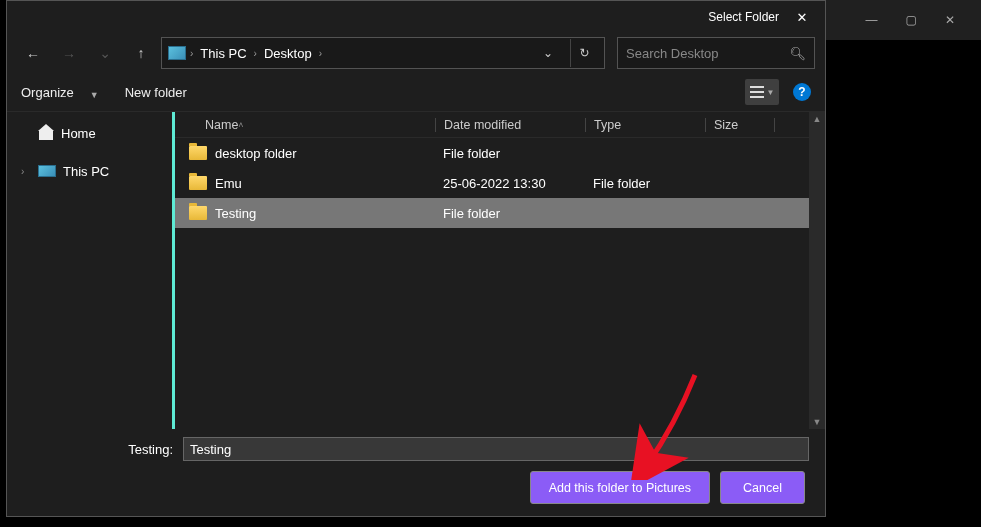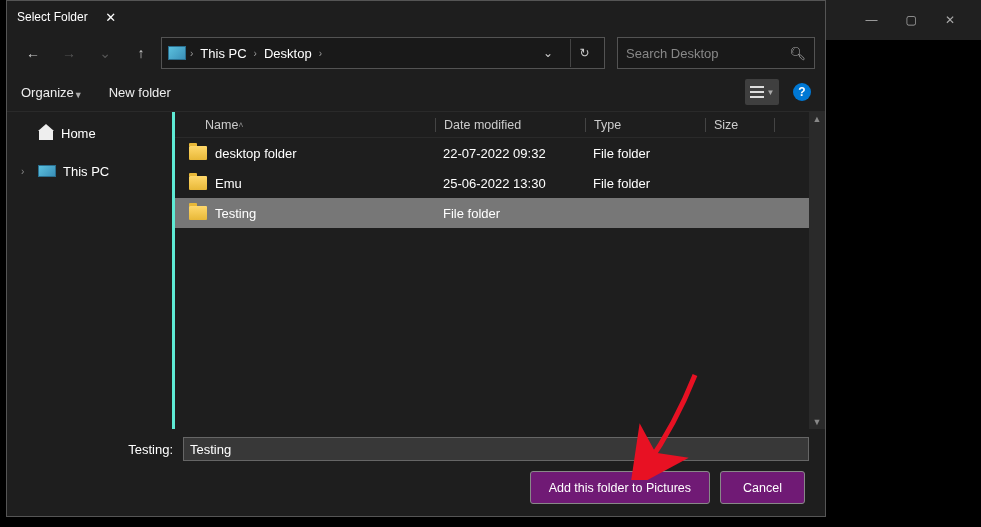--- a/index.html
+++ b/index.html
@@ -11,21 +11,21 @@
     gap: 28px; padding-right: 26px;
   }
   .bg-window .ctrl { color: #aaa; font-size: 12px; }
 
   .dialog {
     position: absolute; left: 6px; top: 0; width: 820px; height: 517px;
     background: #1e1e1e; border: 1px solid #555; display: flex; flex-direction: column;
   }
 
   .titlebar {
-    height: 32px; display: flex; align-items: center; justify-content: flex-start;
+    height: 32px; display: flex; align-items: center; justify-content: flex-end;
     padding: 0 0 0 10px; color: #fff; font-size: 12px;
   }
   .titlebar .close { width: 46px; height: 32px; display:flex; align-items:center; justify-content:center; color:#fff; font-size:13px; }
 
   .navrow {
     height: 40px; display: flex; align-items: center; padding: 0 10px; gap: 4px;
   }
   .navbtn {
     width: 32px; height: 32px; display:flex; align-items:center; justify-content:center;
     color: #ccc; font-size: 14px;
@@ -47,21 +47,21 @@
     display: flex; align-items: center; padding: 0 8px; margin-left: 8px;
     color: #888; font-size: 13px; justify-content: space-between;
   }
   .searchbox .sicon { color: #aaa; font-size: 13px; }
 
   .toolbar {
     height: 38px; display: flex; align-items: center; padding: 0 14px;
     justify-content: space-between;
   }
   .toolbar-left { display:flex; gap: 26px; align-items:center; }
-  .toolbtn { color: #eee; font-size: 13px; display:flex; align-items:flex-end; gap:0; }
+  .toolbtn { color: #eee; font-size: 13px; display:flex; align-items:flex-end; gap:16px; }
   .toolbar-right { display:flex; align-items:center; gap: 14px; }
   .viewbtn {
     width: 34px; height: 26px; background: #3f3f3f; display:flex; align-items:center;
     justify-content:center; gap:3px; border-radius:2px;
   }
   .viewlines { width:14px; height:12px; display:flex; flex-direction:column; justify-content:space-between;}
   .viewlines div { height:2px; background:#ddd; }
   .helpbtn { width:18px; height:18px; border-radius:50%; background:#0078d4; color:#fff;
     font-size:12px; display:flex; align-items:center; justify-content:center; font-weight:bold;}
 
@@ -115,21 +115,21 @@
     padding: 8px 16px 12px 16px; display:flex; flex-direction:column; gap:10px;
   }
   .folderrow { display:flex; align-items:center; gap:10px; }
   .folderrow label { color:#fff; font-size:13px; width: 150px; text-align:right; }
   .folderinput {
     flex:1; height:24px; background:#383838; border:1px solid #666; color:#fff;
     font-size:13px; padding:0 6px;
   }
   .btnrow { display:flex; justify-content:flex-end; gap:10px; padding-right: 4px;}
   .dlgbtn {
-    height:33px; padding:0 18px; background:#701a75; border:1px solid #888; color:#fff;
+    height:33px; padding:0 18px; background:#8b5cf6; border:1px solid #888; color:#fff;
     font-size:12.5px; display:flex; align-items:center; border-radius:3px;
   }
 
   .arrow-annot {
     position:absolute; left:625px; top:370px; width:90px; height:110px; pointer-events:none;
   }
 </style>
 </head>
 <body>
 
@@ -234,21 +234,20 @@
         <div class="col-type"><span>Type</span></div>
         <div class="col-size"><span>Size</span></div>
       </div>
 
       <div id="filelist">
           <div class="filerow">
             <div class="fname">
               <div class="foldericon"></div>
               <span>desktop folder</span>
             </div>
-            <div class="fdate">22-07-2022 09:32</div>
             <div class="ftype">File folder</div>
           </div>
           <div class="filerow">
             <div class="fname">
               <div class="foldericon"></div>
               <span>Emu</span>
             </div>
             <div class="fdate">25-06-2022 13:30</div>
             <div class="ftype">File folder</div>
           </div>

